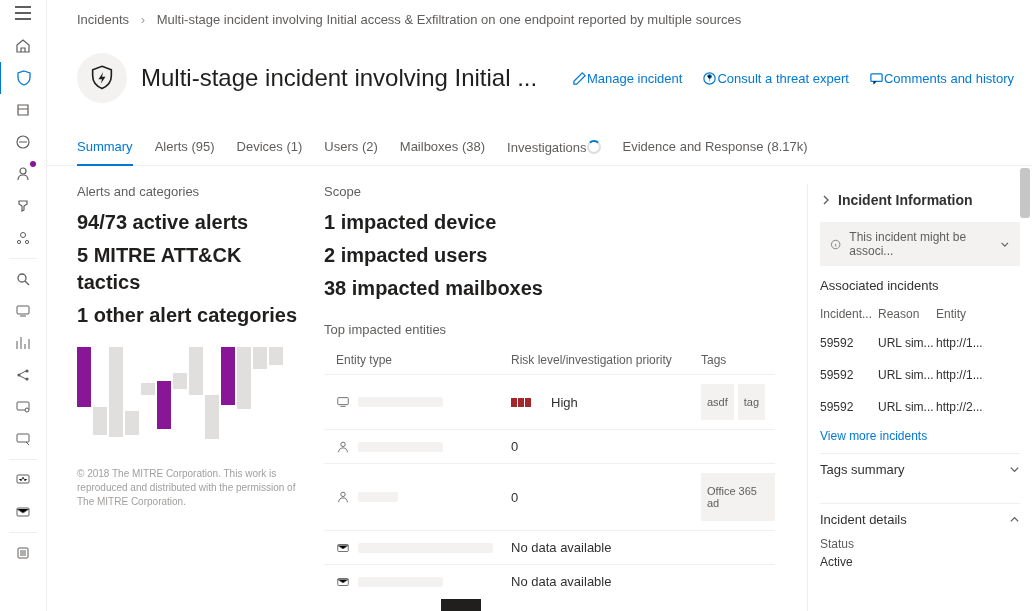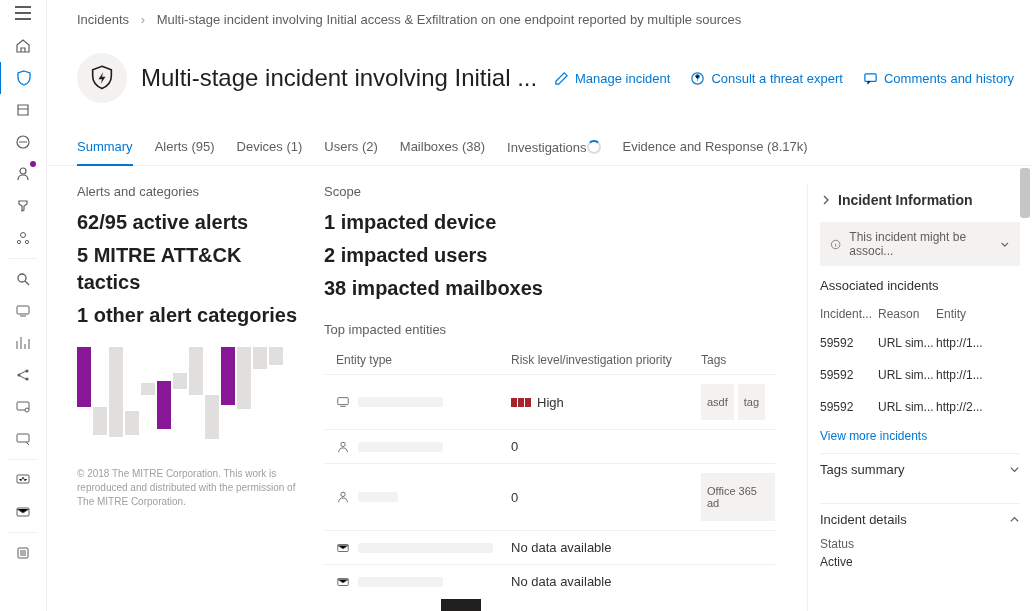--- a/index.html
+++ b/index.html
@@ -14,21 +14,21 @@
 .leftnav .notif::after{content:"";position:absolute;top:3px;right:10px;width:6px;height:6px;background:#881798;border-radius:50%}
 .main{flex:1;overflow:hidden;display:flex;flex-direction:column}
 .breadcrumb{padding:12px 16px 8px 30px;color:#605e5c;font-size:13px}
 .breadcrumb a{color:#605e5c;text-decoration:none}
 .breadcrumb .sep{margin:0 8px;color:#a19f9d}
 .header{display:flex;align-items:center;padding:18px 0 10px 30px;justify-content:space-between}
 .header-left{display:flex;align-items:center;gap:14px}
 .shield{width:50px;height:50px;border-radius:50%;background:#f3f2f1;display:flex;align-items:center;justify-content:center}
 .title{font-size:24px;font-weight:400;color:#201f1e}
 .header-actions{display:flex;gap:20px;padding-right:18px;color:#0078d4;font-size:13px}
-.hact{display:flex;align-items:center;gap:6px;cursor:pointer}
+.hact{display:flex;align-items:center;cursor:pointer}
 .hact svg{width:15px;height:15px}
 .tabs{display:flex;gap:22px;padding:26px 0 0 30px;border-bottom:1px solid #eee;font-size:13px;color:#605e5c}
 .tab{padding-bottom:10px;cursor:pointer}
 .tab.active{color:#0078d4;border-bottom:2px solid #0078d4;margin-bottom:-1px}
 .tab.inv{display:flex;align-items:center;gap:0}
 .spinner{width:10px;height:10px;border:2px solid #ddd;border-top-color:#0078d4;border-radius:50%}
 .body{display:flex;gap:22px;padding:18px 0 0 30px;overflow:hidden;flex:1;position:relative}
 .col1{width:225px}
 .col2{flex:1;padding-right:10px}
 .colr{width:200px;border-left:1px solid #eee;padding:0 12px 0 12px;height:100%;overflow:hidden}
@@ -38,21 +38,21 @@
 .bar{width:14px;background:#e1dfdd}
 .bar.p{background:#881798}
 .footnote{font-size:10px;color:#a19f9d;margin-top:10px;line-height:1.4}
 .subh{font-size:13px;color:#605e5c;margin:20px 0 10px}
 .thead{display:flex;font-size:12px;color:#605e5c;padding:6px 0;border-bottom:1px solid rgba(0,0,0,0)}
 .thead .c1{width:175px;padding-left:12px}
 .thead .c2{width:190px}
 .thead .c3{flex:1}
 .trow{display:flex;align-items:center;font-size:13px;padding:9px 0;border-top:1px solid #f0f0f0}
 .trow .c1{width:175px;display:flex;align-items:center;gap:8px;padding-left:12px}
-.trow .c2{width:190px;display:flex;align-items:center;gap:6px}
+.trow .c2{width:190px;display:flex;align-items:center;gap:20px}
 .trow .c3{flex:1;display:flex;gap:4px;justify-content:flex-start}
 .red{display:inline-flex;gap:1px}
 .red i{width:6px;height:9px;background:#a4262c;display:inline-block}
 .ghost{width:85px;height:10px;background:#f3f2f1;border-radius:2px}
 .ghostw{width:135px}
 .ghosts{width:40px}
 .tag{background:#f3f2f1;color:#605e5c;font-size:11px;padding:12px 6px;border-radius:0}
 .eico{width:14px;height:14px;color:#605e5c;flex:none}
 .vscroll{position:absolute;right:2px;top:0;width:12px;height:100%;}
 .vscroll .thumb{position:absolute;right:0;width:10px;height:50px;background:#c8c6c4;border-radius:3px;top:2px}
@@ -230,21 +230,21 @@
           <span>Investigations</span>
           <span class="spinner"></span>
         </div>
       <div class="tab">Evidence and Response (8.17k)</div>
     </div>
 
     <div class="body">
 
       <div class="col1">
         <div class="lbl">Alerts and categories</div>
-        <div class="big">62/95 active alerts</div>
+        <div class="big">94/73 active alerts</div>
         <div class="big">5 MITRE ATT&amp;CK tactics</div>
         <div class="big">1 other alert categories</div>
         <div class="chart" id="chart">
             <div class="bar p" style="height: 60px; margin-top: 0px;"></div>
             <div class="bar" style="height: 28px; margin-top: 60px;"></div>
             <div class="bar" style="height: 90px; margin-top: 0px;"></div>
             <div class="bar" style="height: 24px; margin-top: 64px;"></div>
             <div class="bar" style="height: 12px; margin-top: 36px;"></div>
             <div class="bar p" style="height: 48px; margin-top: 34px;"></div>
             <div class="bar" style="height: 16px; margin-top: 26px;"></div>

